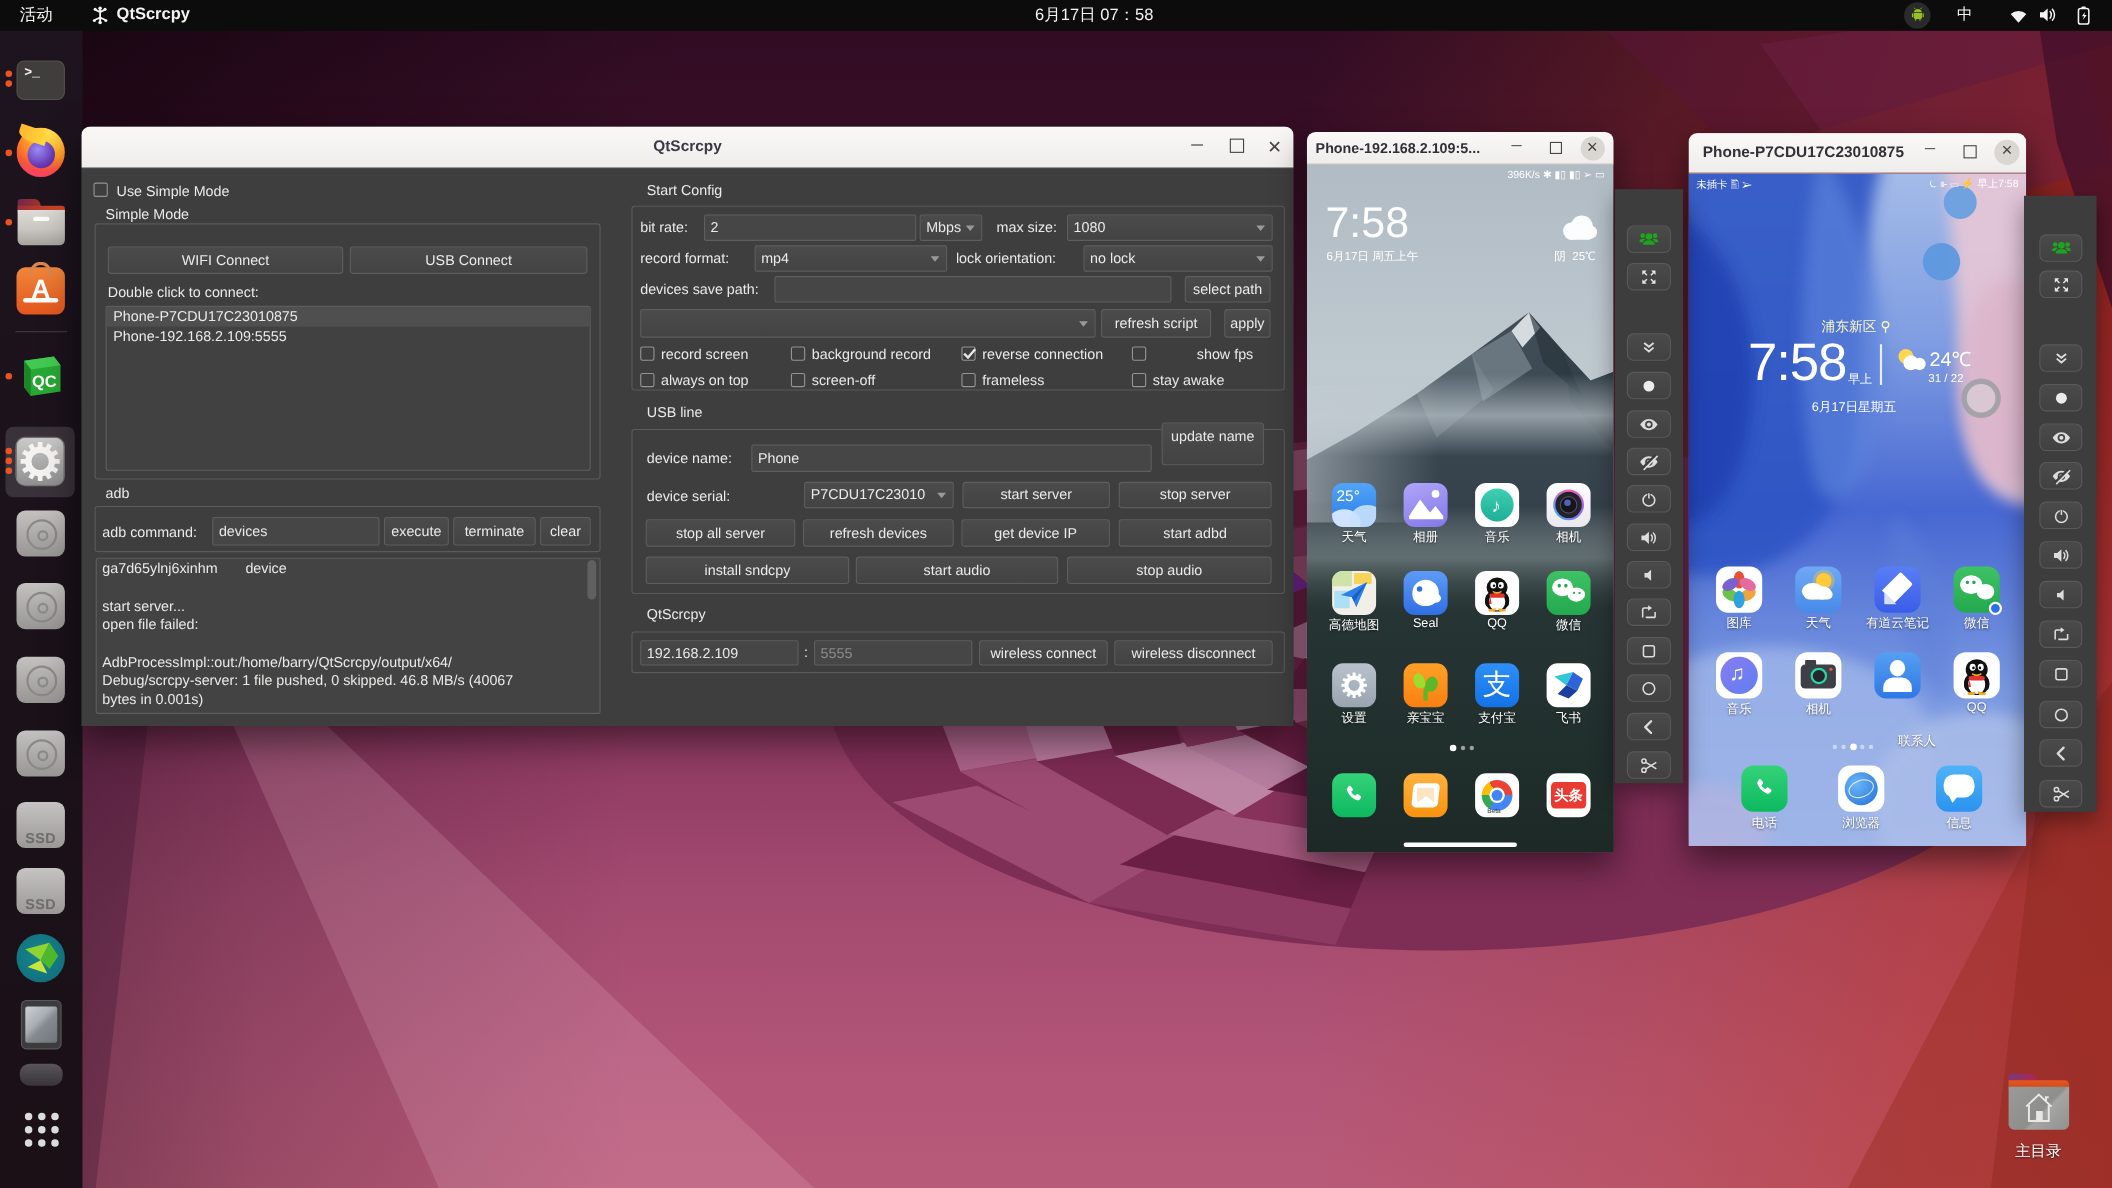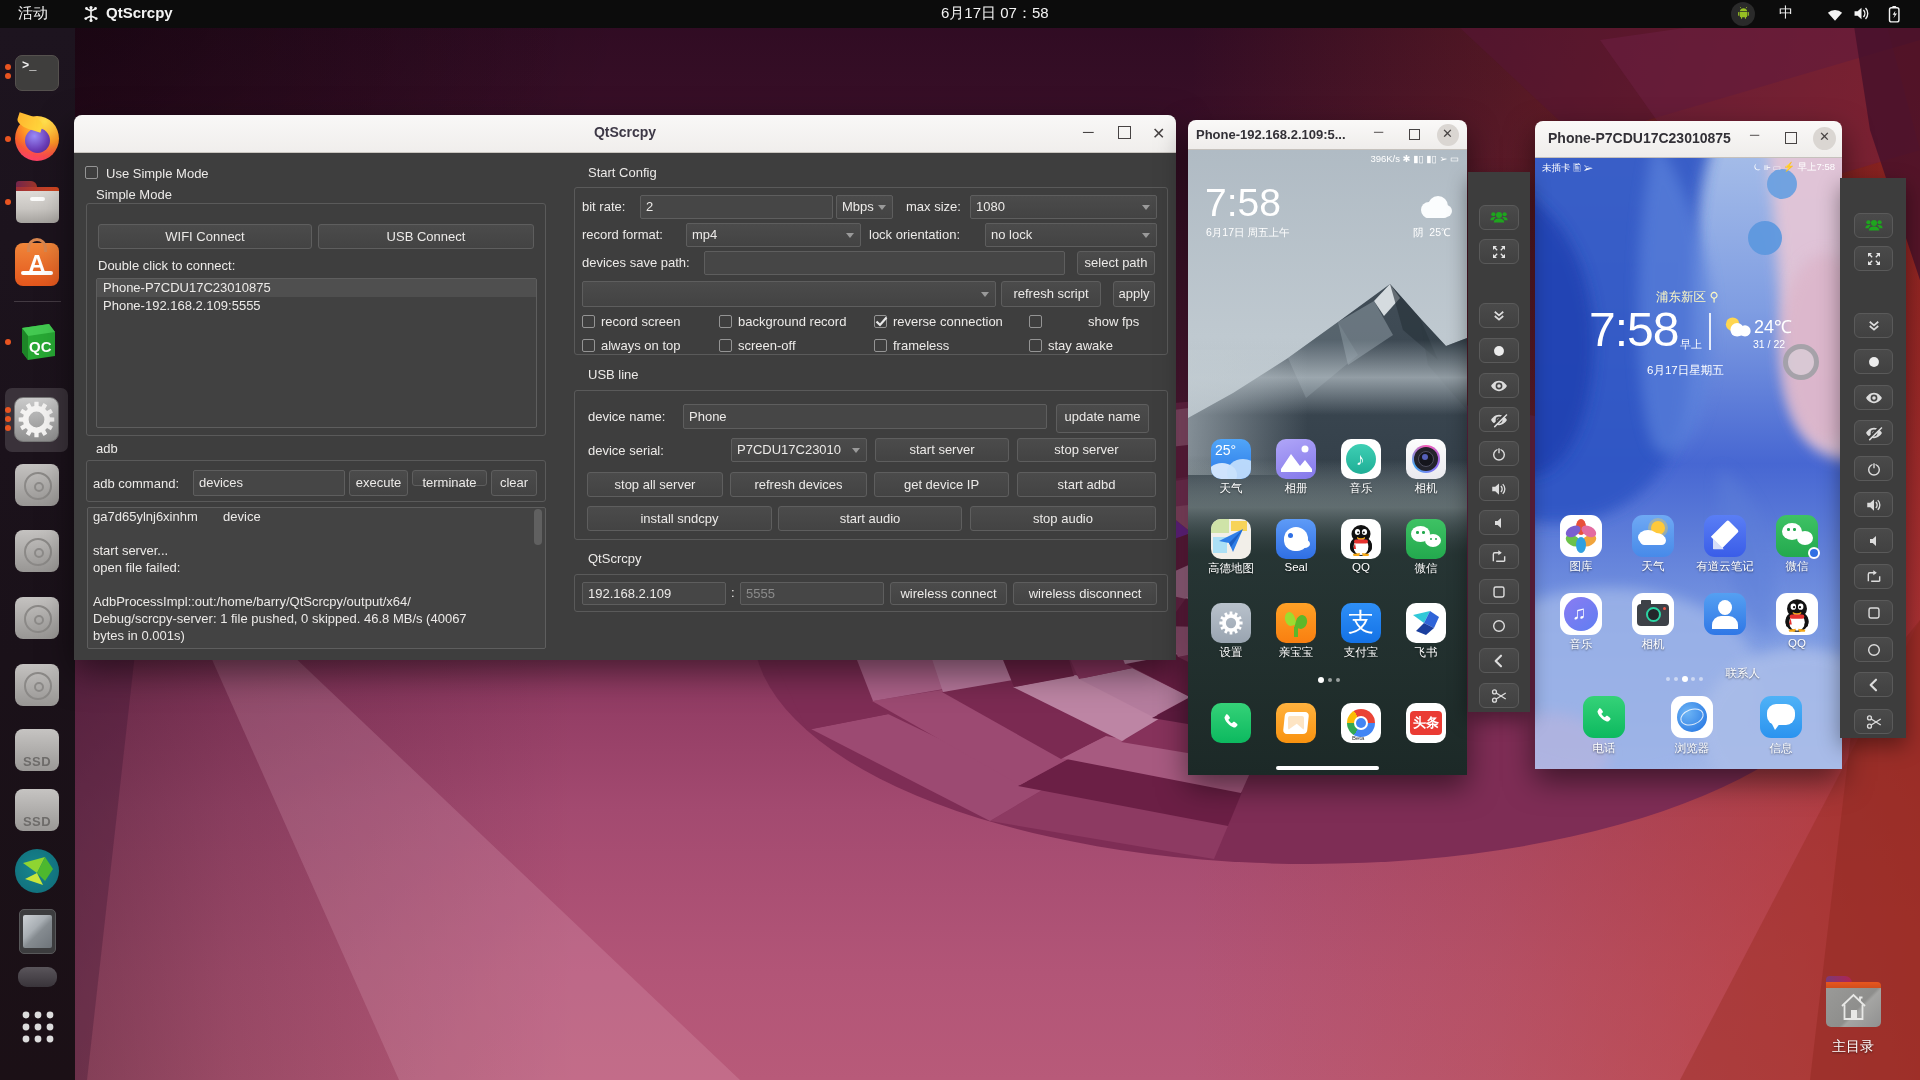--- a/index.html
+++ b/index.html
@@ -273,21 +273,21 @@
     <div class="qlabel" style="left:98px;top:258px;">Double click to connect:</div>
     <div class="qinput" style="left:96px;top:278px;width:441px;height:150px;padding:0;background:#414141;"></div>
     <div style="position:absolute;left:97px;top:279px;width:439px;height:18px;background:#4f4f4f;"></div>
     <div class="qlabel" style="left:103px;top:280px;">Phone-P7CDU17C23010875</div>
     <div class="qlabel" style="left:103px;top:298px;">Phone-192.168.2.109:5555</div>
     <div class="qlabel" style="left:96px;top:441px;">adb</div>
     <div class="qgroup" style="left:86px;top:460px;width:460px;height:42px;"></div>
     <div class="qlabel" style="left:93px;top:476px;">adb command:</div>
     <div class="qinput" style="left:193px;top:470px;width:152px;height:26px;line-height:24px;">devices</div>
     <div class="qbtn" style="left:349px;top:470px;width:59px;height:26px;line-height:24px;">execute</div>
-    <div class="qbtn" style="left:412px;top:470px;width:75px;height:16px;line-height:24px;">terminate</div>
+    <div class="qbtn" style="left:412px;top:470px;width:75px;height:26px;line-height:24px;">terminate</div>
     <div class="qbtn" style="left:491px;top:470px;width:46px;height:26px;line-height:24px;">clear</div>
     <div class="qinput" style="left:87px;top:507px;width:459px;height:142px;background:#434343;"></div>
     <div class="qlabel" style="left:93px;top:509px;">ga7d65ylnj6xinhm&nbsp;&nbsp;&nbsp;&nbsp;&nbsp;&nbsp;&nbsp;device</div>
     <div class="qlabel" style="left:93px;top:543px;">start server...</div>
     <div class="qlabel" style="left:93px;top:560px;">open file failed:</div>
     <div class="qlabel" style="left:93px;top:594px;">AdbProcessImpl::out:/home/barry/QtScrcpy/output/x64/</div>
     <div class="qlabel" style="left:93px;top:611px;">Debug/scrcpy-server: 1 file pushed, 0 skipped. 46.8 MB/s (40067</div>
     <div class="qlabel" style="left:93px;top:628px;">bytes in 0.001s)</div>
     <div style="position:absolute;left:534px;top:509px;width:8px;height:36px;background:#606060;border-radius:4px;"></div>
 
@@ -327,21 +327,21 @@
       <div class="qlabel" style="left:738px;top:338px;">screen-off</div>
     <div class="qcb" style="left:874px;top:339px;"></div>
       <div class="qlabel" style="left:893px;top:338px;">frameless</div>
     <div class="qcb" style="left:1029px;top:339px;"></div>
       <div class="qlabel" style="left:1048px;top:338px;">stay awake</div>
 
     <div class="qlabel" style="left:588px;top:367px;">USB line</div>
     <div class="qgroup" style="left:574px;top:390px;width:594px;height:150px;"></div>
     <div class="qlabel" style="left:588px;top:409px;">device name:</div>
     <div class="qinput" style="left:683px;top:404px;width:364px;height:25px;line-height:23px;">Phone</div>
-    <div class="qbtn" style="left:1056px;top:404px;width:93px;height:29px;line-height:23px;">update name</div>
+    <div class="qbtn" style="left:1056px;top:384px;width:93px;height:39px;line-height:23px;">update name</div>
     <div class="qlabel" style="left:588px;top:443px;">device serial:</div>
     <div class="qcombo" style="left:731px;top:438px;width:136px;height:24px;line-height:22px;">P7CDU17C23010<i class="carr"></i></div>
     <div class="qbtn" style="left:875px;top:438px;width:134px;height:24px;line-height:22px;">start server</div>
     <div class="qbtn" style="left:1017px;top:438px;width:139px;height:24px;line-height:22px;">stop server</div>
     <div class="qbtn" style="left:587px;top:472px;width:136px;height:25px;line-height:23px;">stop all server</div>
     <div class="qbtn" style="left:730px;top:472px;width:137px;height:25px;line-height:23px;">refresh devices</div>
     <div class="qbtn" style="left:874px;top:472px;width:135px;height:25px;line-height:23px;">get device IP</div>
     <div class="qbtn" style="left:1017px;top:472px;width:139px;height:25px;line-height:23px;">start adbd</div>
     <div class="qbtn" style="left:587px;top:506px;width:185px;height:25px;line-height:23px;">install sndcpy</div>
     <div class="qbtn" style="left:778px;top:506px;width:184px;height:25px;line-height:23px;">start audio</div>

